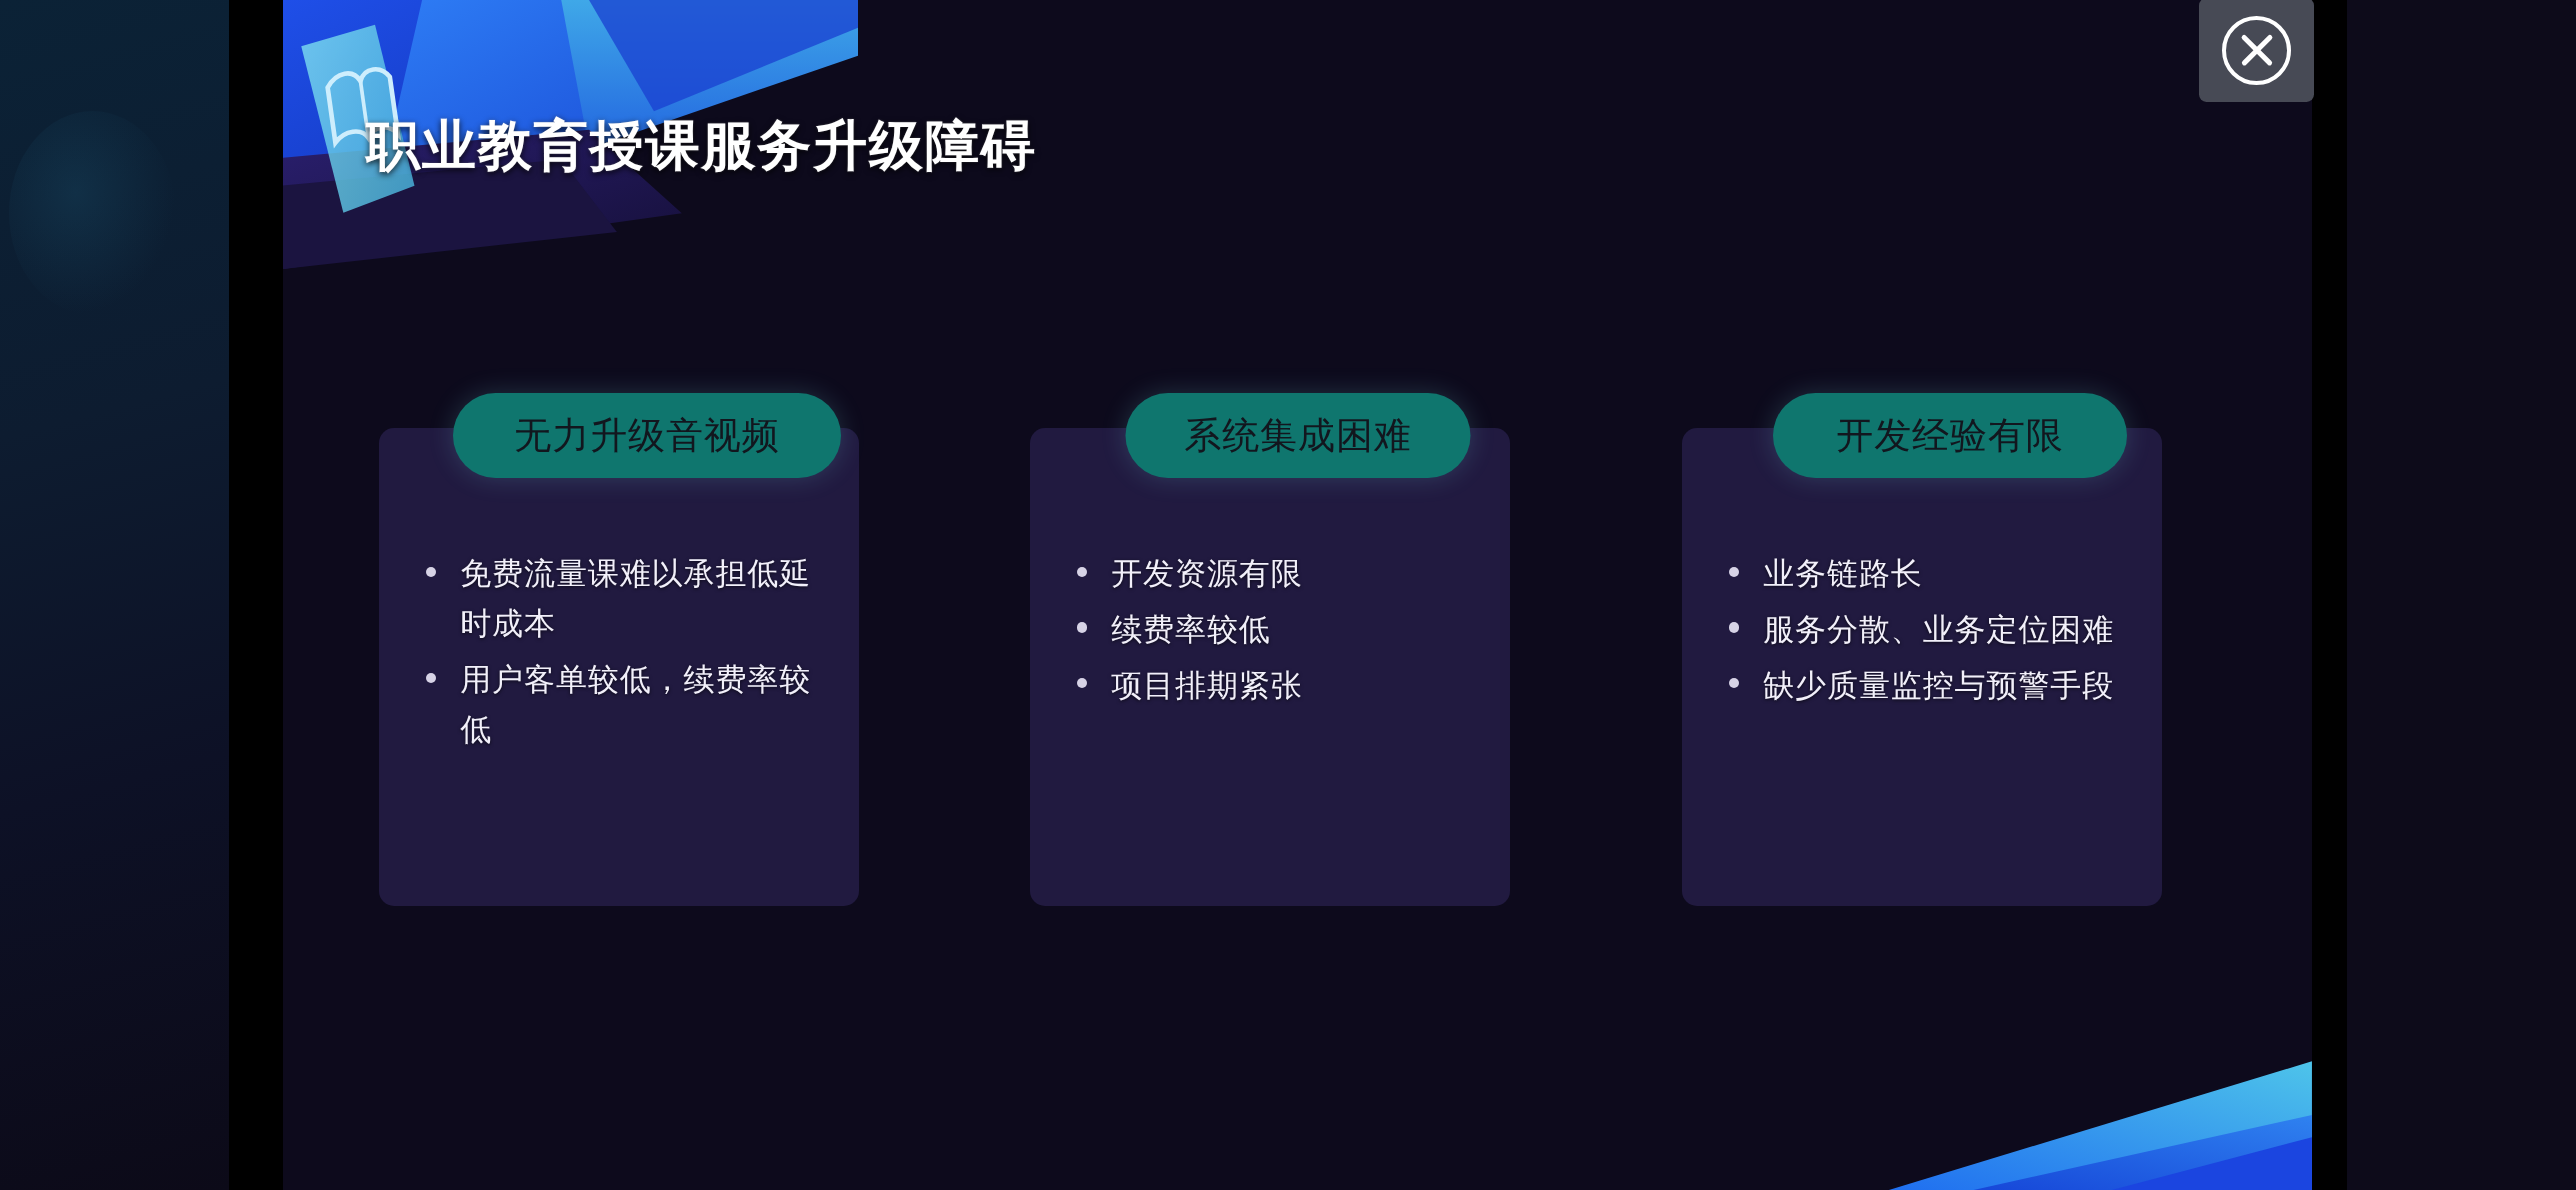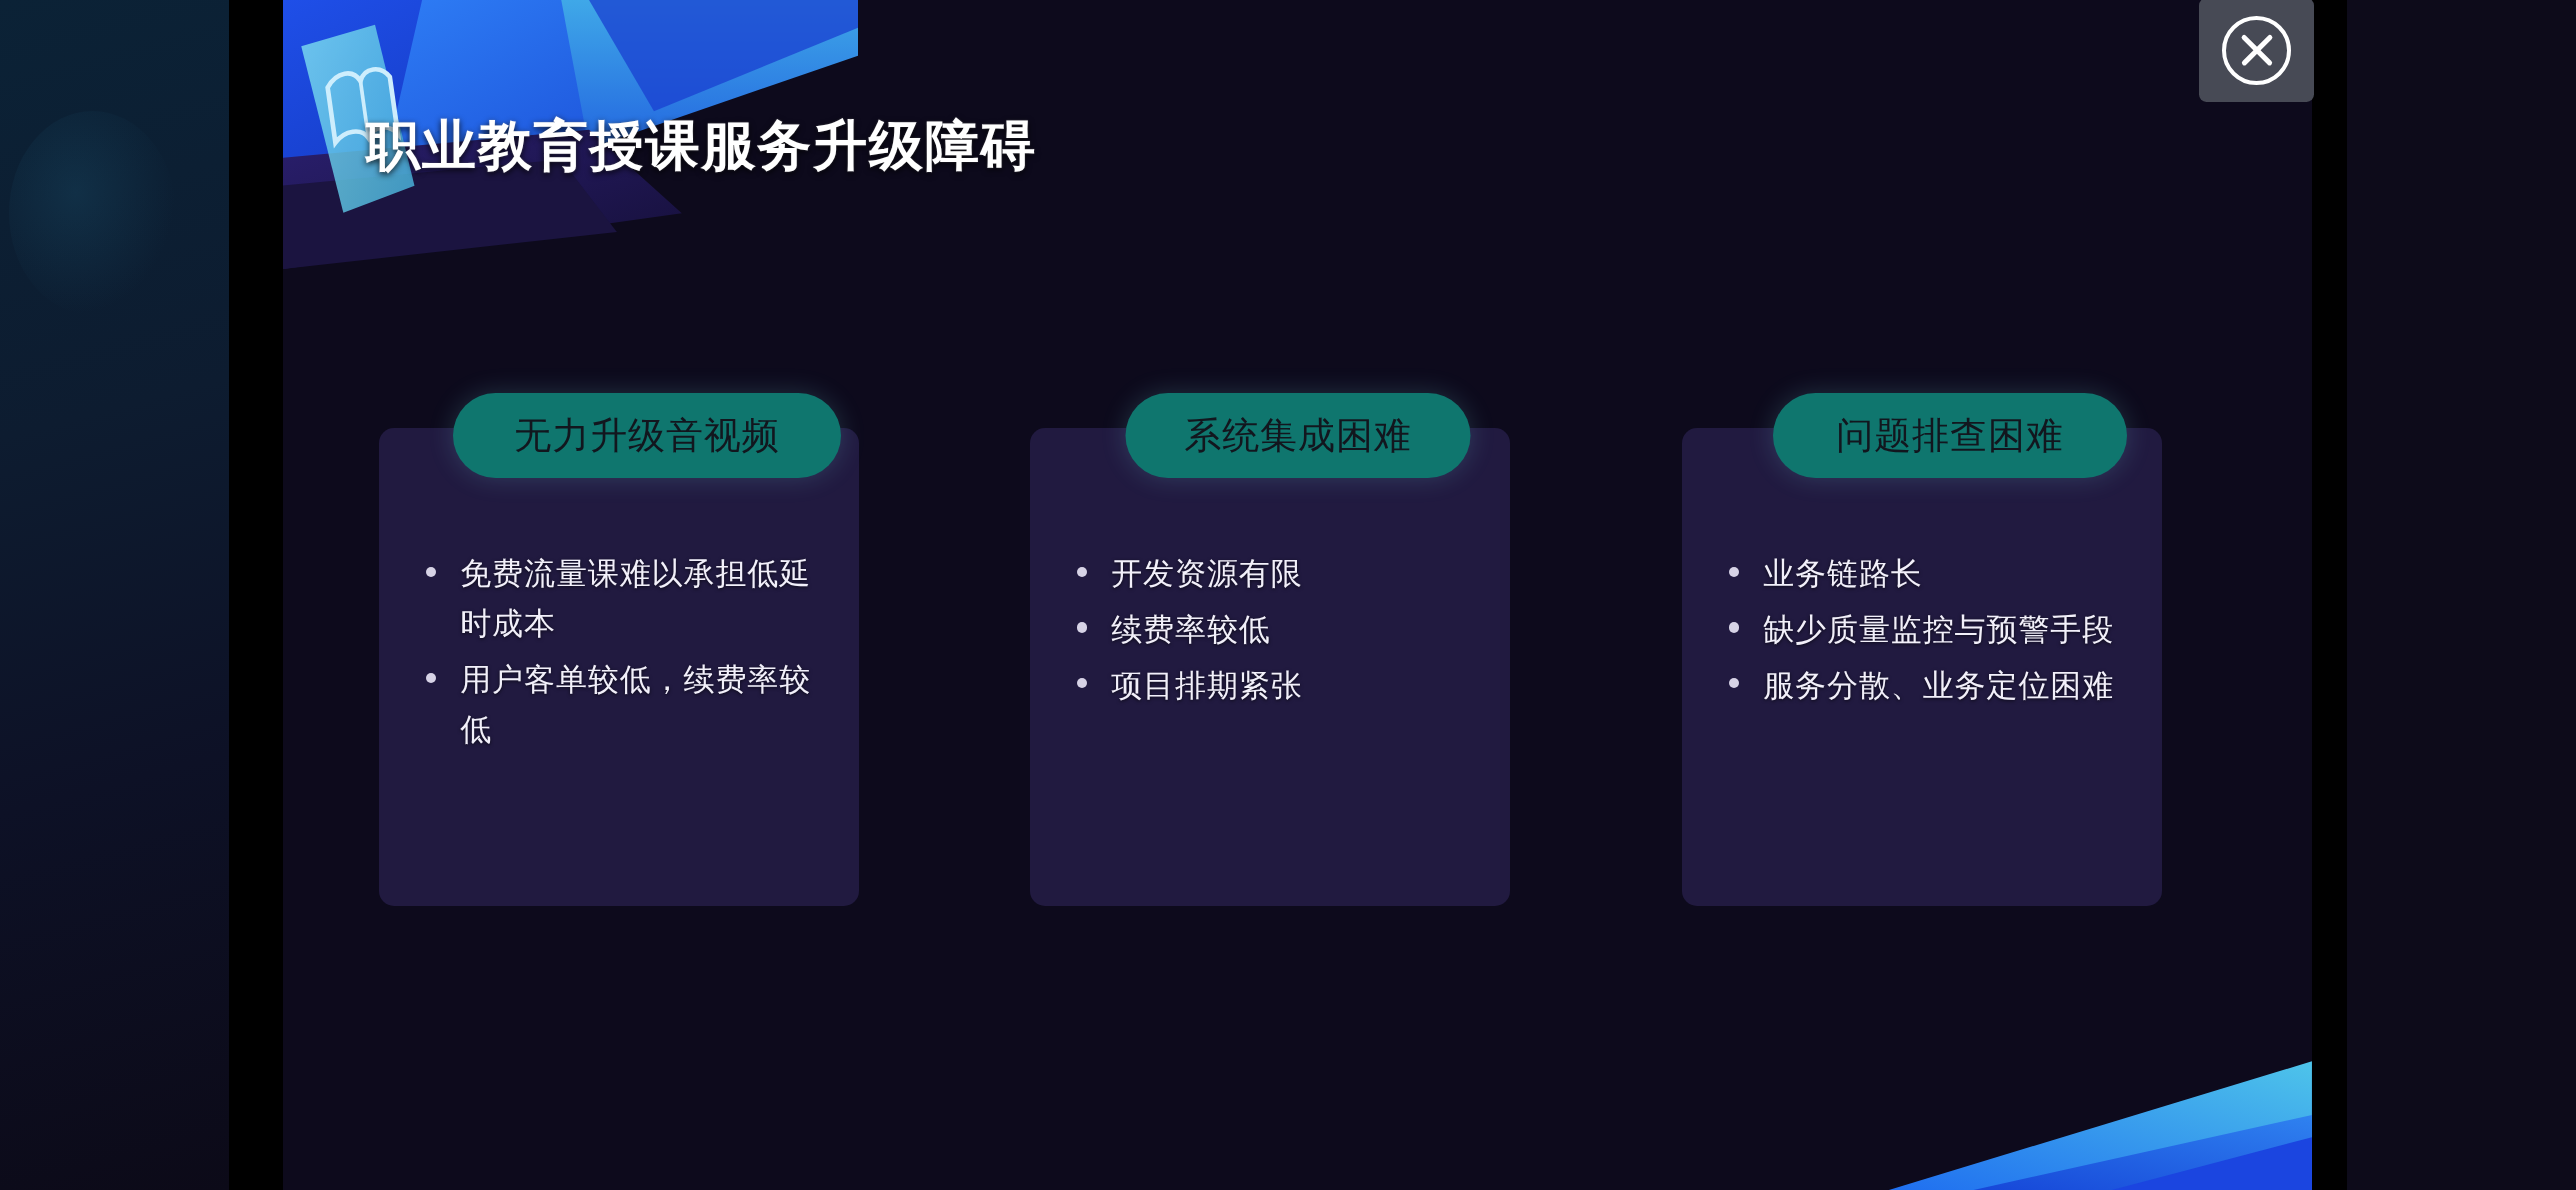--- a/index.html
+++ b/index.html
@@ -233,29 +233,29 @@
 
       <div class="card-wrap c2">
         <div class="card-body">
           <div class="bullet-list">
             <div class="bullet-row">
               <span class="bullet-dot"></span>
               <span class="bullet-text">业务链路长</span>
             </div>
             <div class="bullet-row">
               <span class="bullet-dot"></span>
+              <span class="bullet-text">服务分散、业务定位困难</span>
+            </div>
+            <div class="bullet-row">
+              <span class="bullet-dot"></span>
               <span class="bullet-text">缺少质量监控与预警手段</span>
-            </div>
-            <div class="bullet-row">
-              <span class="bullet-dot"></span>
-              <span class="bullet-text">服务分散、业务定位困难</span>
             </div>
           </div>
         </div>
-        <div class="card-pill">问题排查困难</div>
+        <div class="card-pill">开发经验有限</div>
       </div>
 
     </div>
   </div>
 
   <div class="gutter-right"></div>
   <div class="right-panel"></div>
 
   <div class="watermark">网</div>
 

